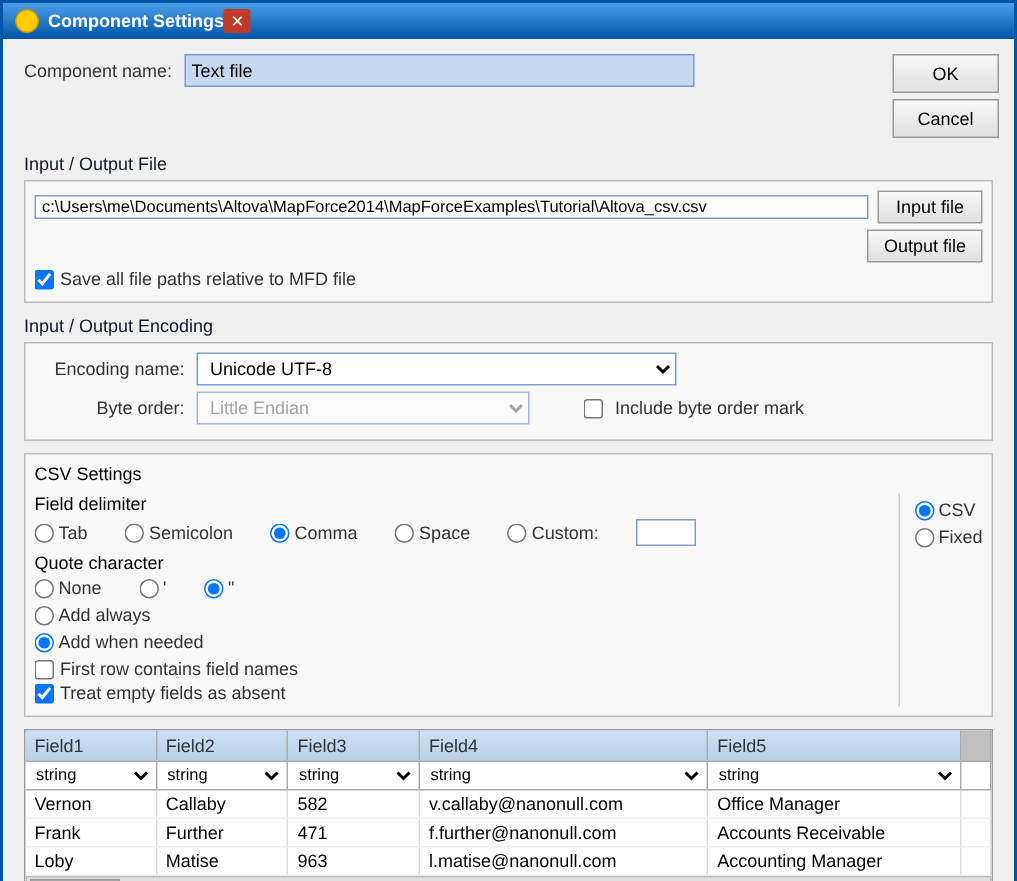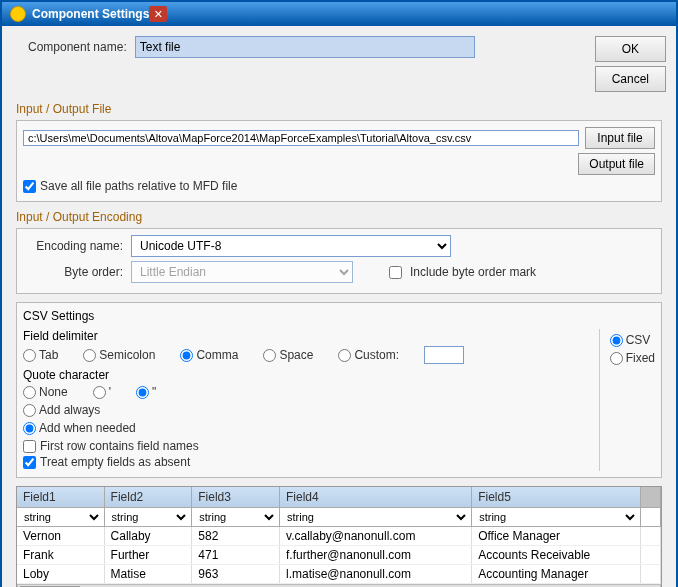--- a/index.html
+++ b/index.html
@@ -29,21 +29,21 @@
     }
     .content { padding: 10px 14px; }
     .section { margin-bottom: 8px; }
     .label-row { display: flex; align-items: center; margin-bottom: 4px; }
     label { font-size: 12px; color: #333; }
     .text-input {
       border: 1px solid #7a9cce; background: white; padding: 2px 4px;
       font-size: 12px; height: 22px; outline: none;
     }
     .text-input.selected { background: #c6d9f1; }
-    .section-title { font-size: 12px; color: #a16207; margin-bottom: 4px; font-weight: normal; }
+    .section-title { font-size: 12px; color: #0f172a; margin-bottom: 4px; font-weight: normal; }
     .file-section { border: 1px solid #bbb; background: #f8f8f8; padding: 6px; margin-bottom: 8px; }
     .file-path-row { display: flex; align-items: center; gap: 6px; margin-bottom: 4px; }
     .file-path-input {
       flex: 1; border: 1px solid #7a9cce; background: white;
       padding: 2px 4px; font-size: 11px; height: 16px;
     }
     .btn {
       background: linear-gradient(to bottom, #f8f8f8, #e0e0e0);
       border: 1px solid #999; padding: 2px 10px; cursor: pointer;
       font-size: 12px; min-width: 70px; height: 22px;
@@ -91,21 +91,21 @@
       width: 100%; border: none; background: white;
       font-size: 11px; padding: 1px;
     }
     .data-row td {
       border-right: 1px solid #ddd;
       border-bottom: 1px solid #eee;
       padding: 2px 6px;
       font-size: 12px;
     }
     .header-area { display: flex; }
-    .header-left { flex: 1; padding: 10px 0 0 26px; }
+    .header-left { flex: 1; padding: 10px 0 0 14px; }
     .header-right { padding: 10px 10px 0 0; display: flex; flex-direction: column; gap: 4px; }
     .scrollbar-h { height: 14px; background: #e0e0e0; border: 1px solid #bbb; margin: 0; display: flex; align-items: center; padding: 0 2px; }
     .scrollbar-thumb { height: 10px; width: 60px; background: #b0b0b0; border: 1px solid #999; }
   </style>
 </head>
 <body>
 
 <div class="window">
 
   <div class="title-bar">

